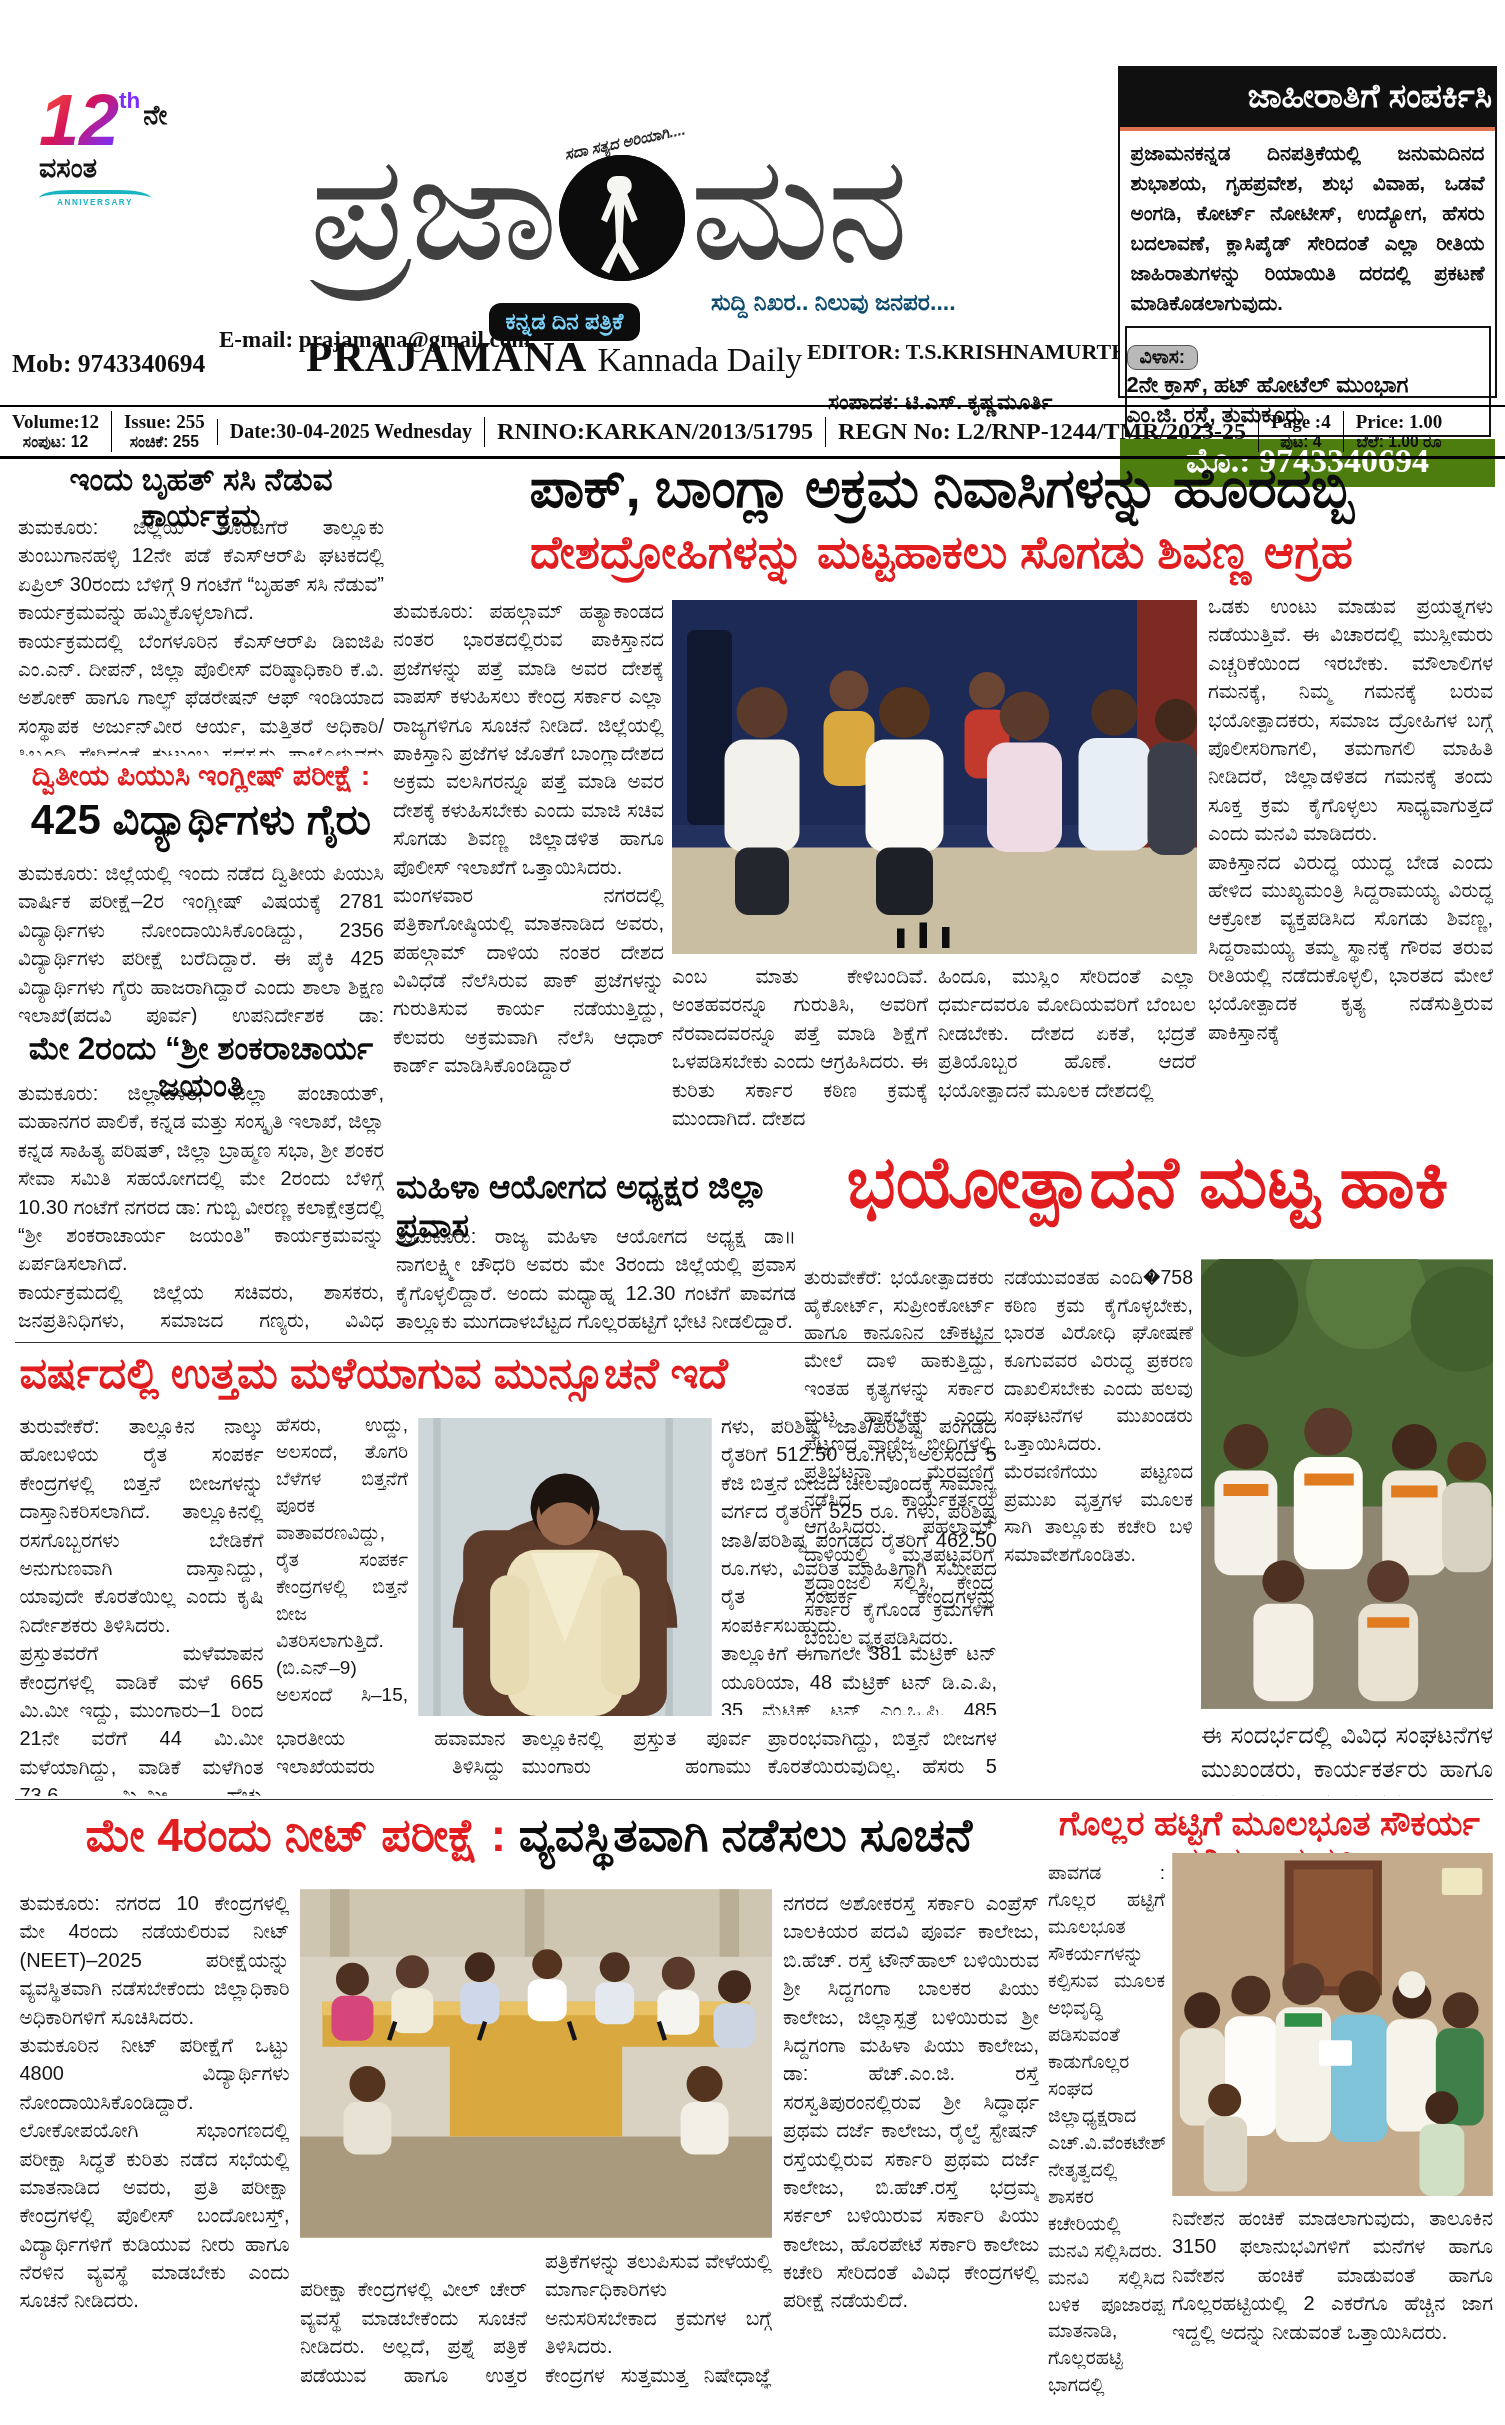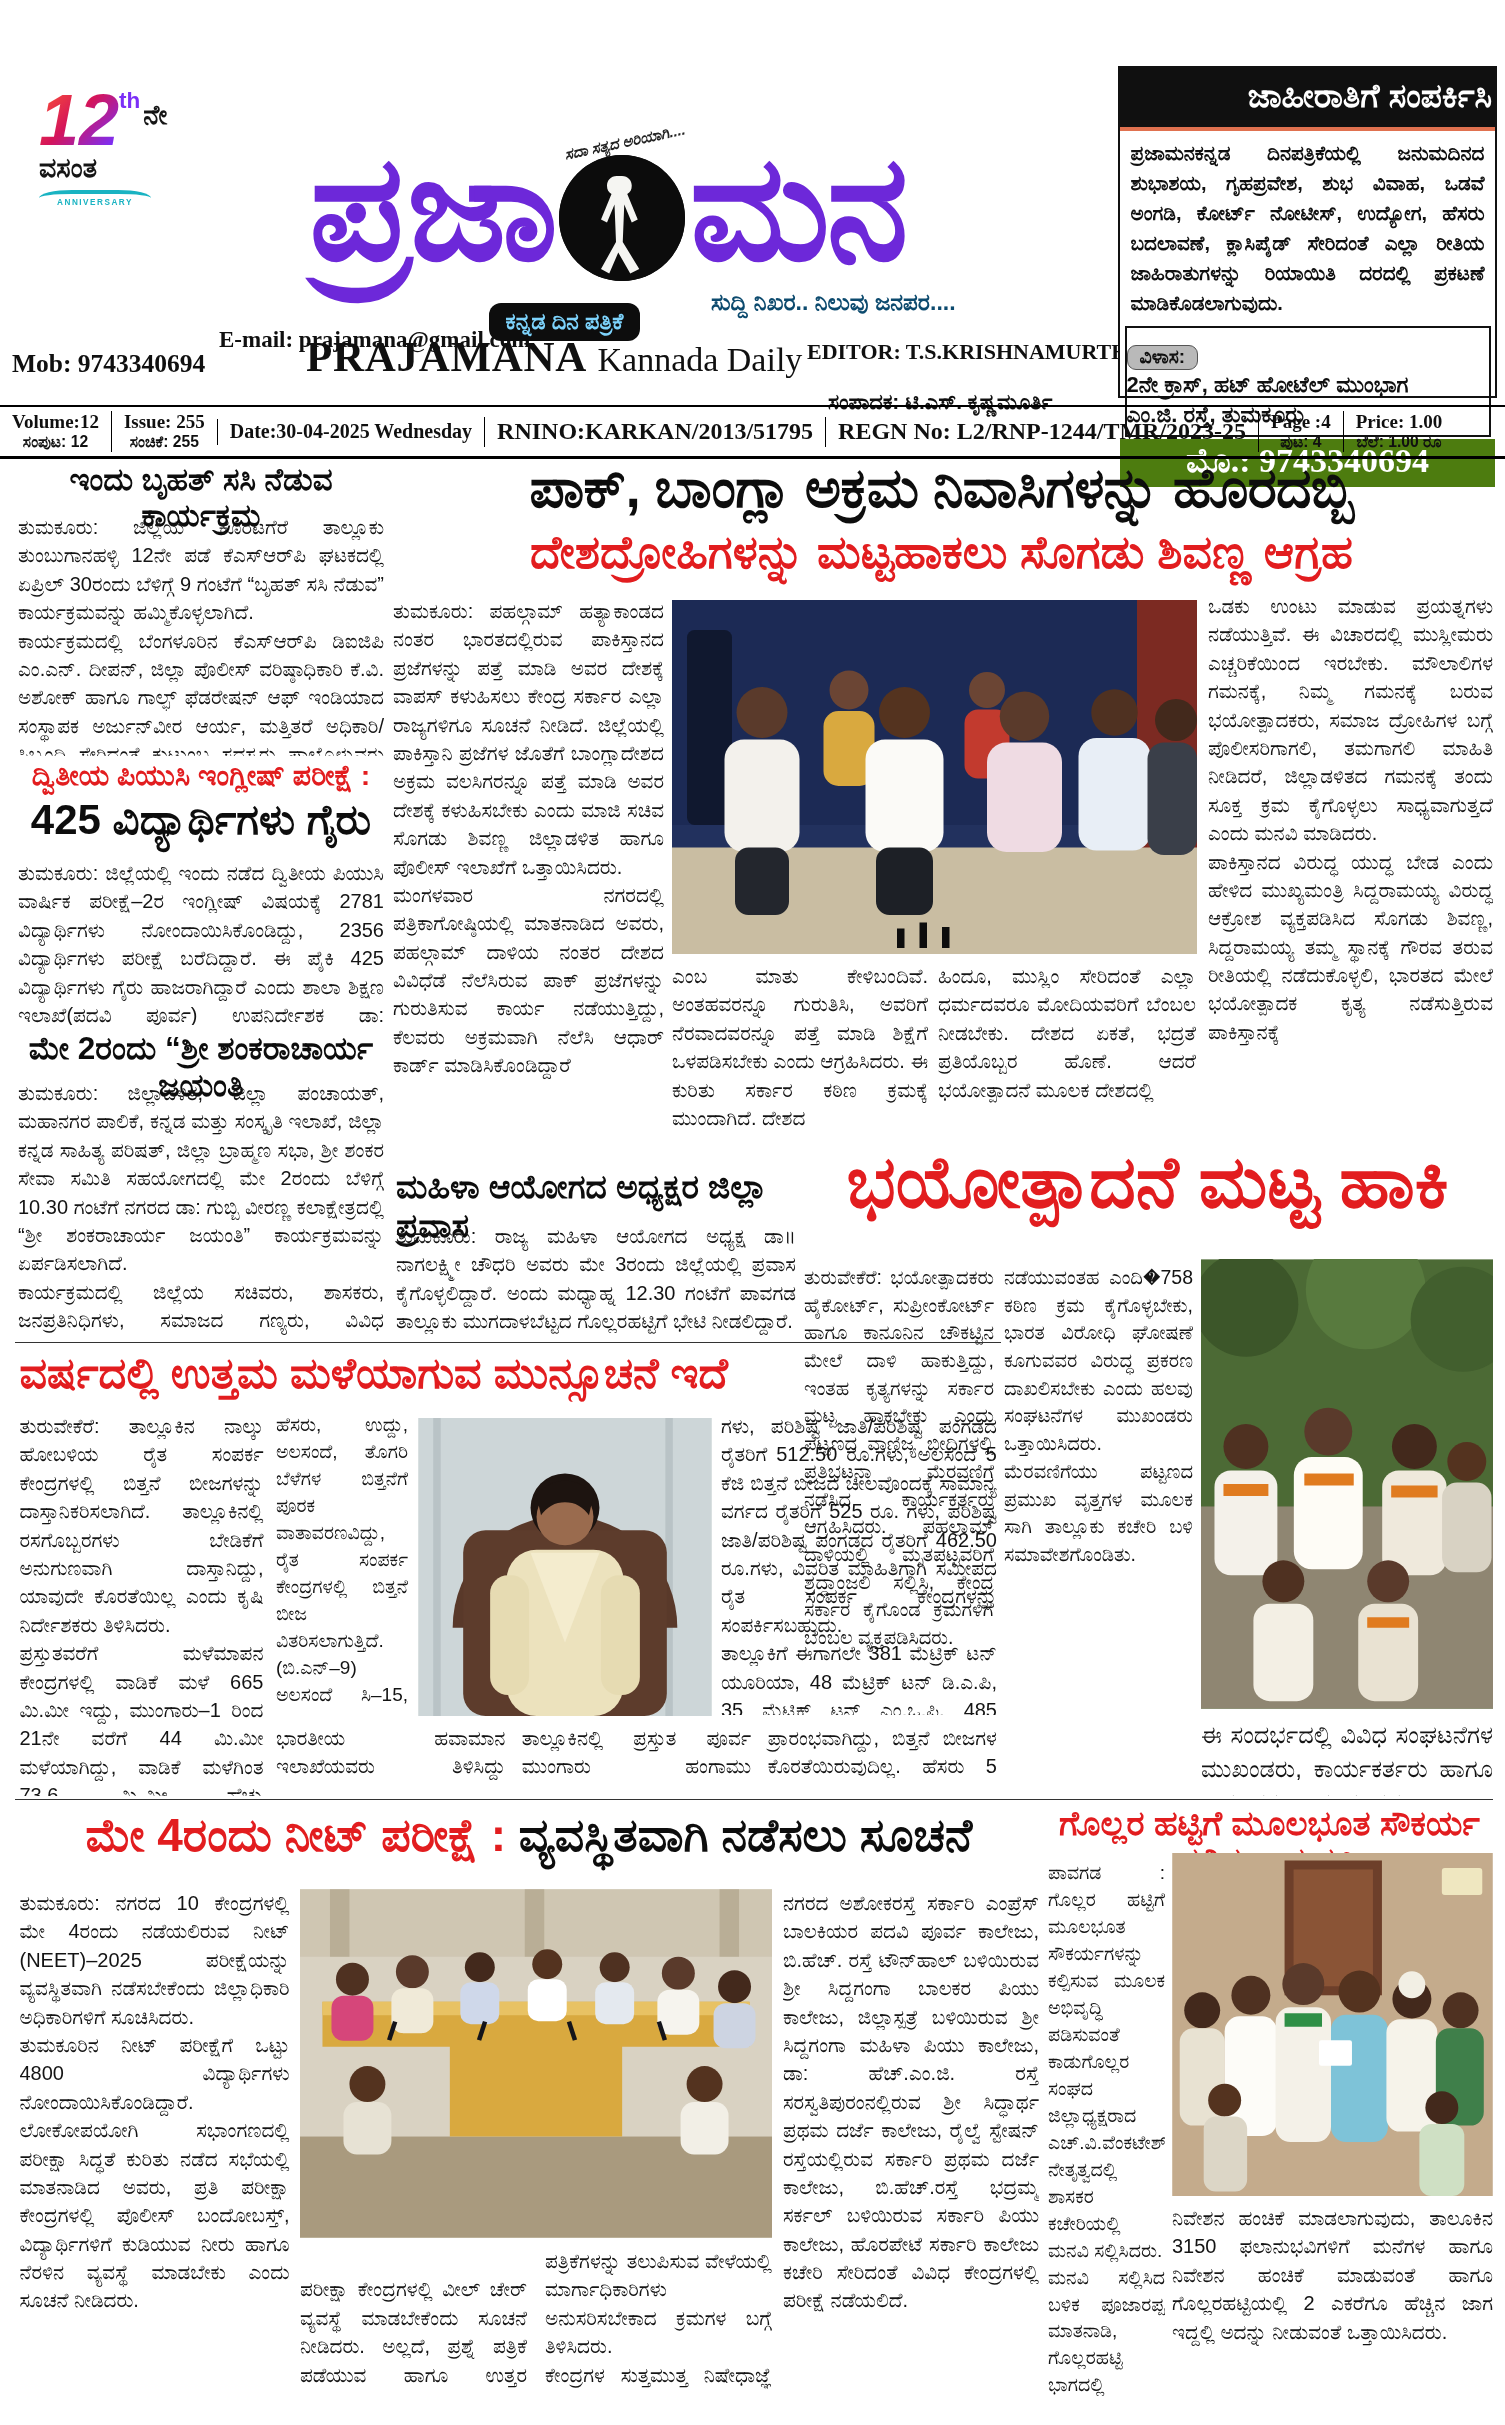--- a/index.html
+++ b/index.html
@@ -16,21 +16,21 @@
   #anniv{left:39px;top:88px;width:172px;height:105px;}
   #anniv .num{font-size:72px;font-weight:800;font-style:italic;line-height:.9;
       background:linear-gradient(135deg,#f5483c 10%,#d4145a 45%,#7b2ff7 90%);
       -webkit-background-clip:text;background-clip:text;color:transparent;display:inline-block;}
   #anniv .th{font-size:22.5px;font-weight:800;color:#7b2ff7;vertical-align:top;}
   #anniv .vasantha{font-size:27px;font-weight:800;color:#151515;vertical-align:21px;margin-left:3px;}
   #anniv .ribbon{display:block;margin-top:-10.5px;width:112px;border-top:4.5px solid #19b3c2;
       border-radius:50%/13.5px;height:12px;text-align:center;}
   #anniv .ribbon span{font-size:8.2px;font-weight:700;color:#19b3c2;letter-spacing:1.5px;}
   #title-row{left:154px;top:96px;width:907px;height:225px;display:flex;align-items:center;justify-content:center;gap:4.5px;}
-  .bigtitle{font-size:147px;font-weight:700;color:#6d28d9;line-height:1;letter-spacing:-3px;}
+  .bigtitle{font-size:147px;font-weight:400;color:#404040;line-height:1;letter-spacing:-3px;}
   #emblem{position:relative;width:126px;height:126px;border-radius:50%;background:#0c0c0c;flex:0 0 auto;margin-top:19.5px;}
   #emblem .motto{position:absolute;top:-22.5px;left:-39px;width:210px;transform:rotate(-12deg);
       font-size:15px;font-weight:700;font-style:italic;color:#222;text-align:center;}
   #email{left:219px;top:327px;font-family:"Liberation Serif",serif;font-weight:700;font-size:23px;}
   #badge{left:489px;top:303px;background:#0d0d0d;color:#7dd3fc;font-weight:800;font-size:22.5px;
       padding:6px 16.5px;border-radius:12px;}
   #tagline{left:711px;top:289px;font-size:23px;font-weight:700;color:#0c4a6e;}
   #mob{left:12px;top:349px;font-family:"Liberation Serif",serif;font-weight:700;font-size:25.5px;}
   #engtitle{left:306px;top:332px;font-family:"Liberation Serif",serif;}
   #engtitle .t1{font-size:43px;font-weight:800;letter-spacing:0.7px;}

